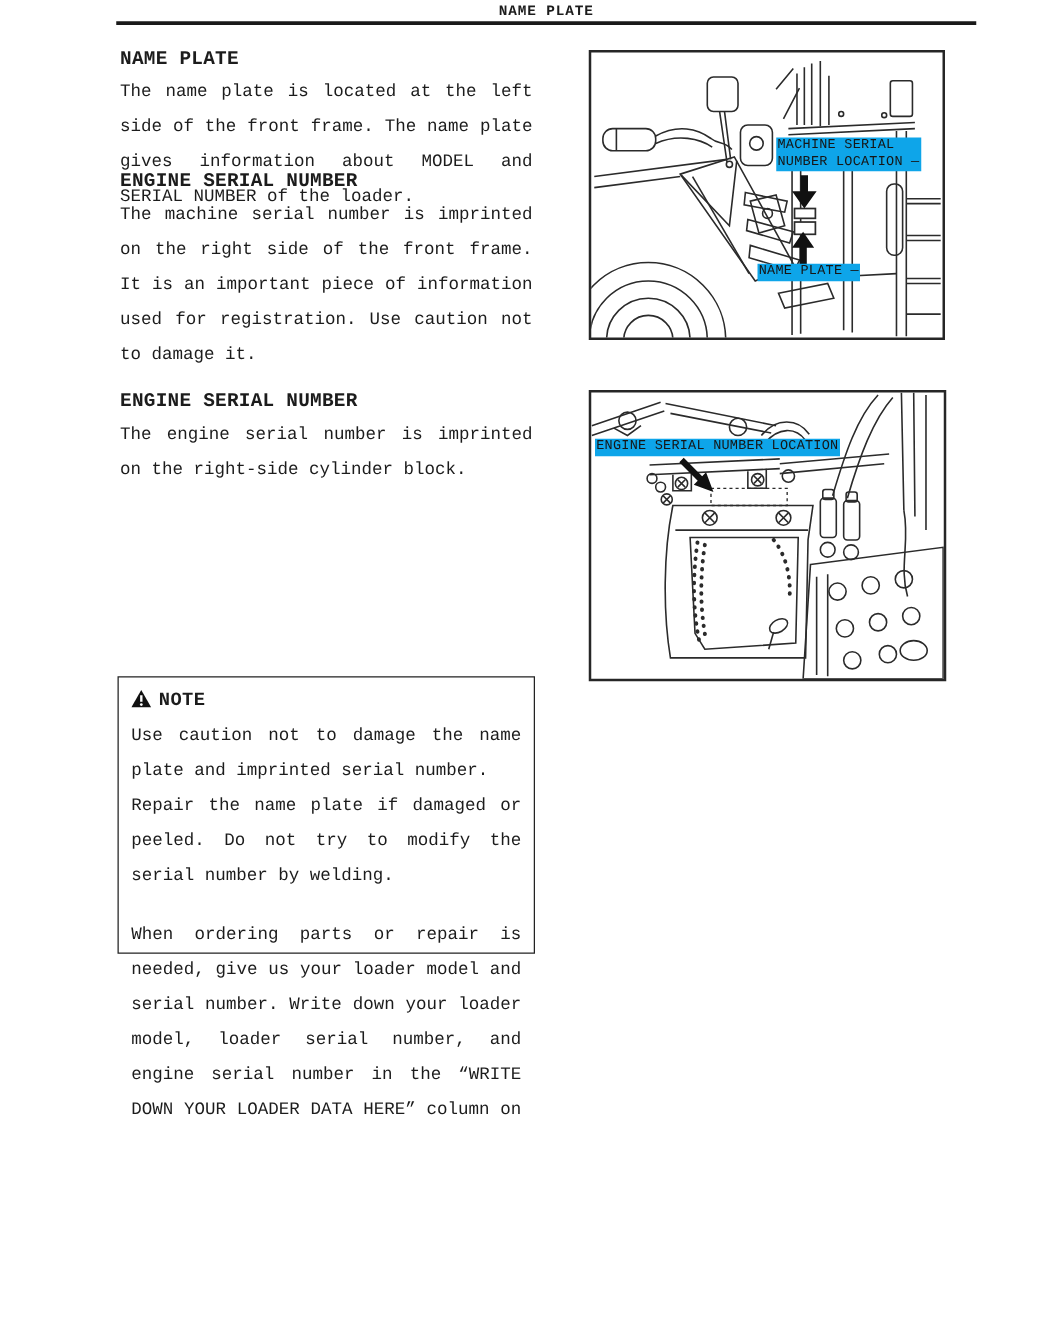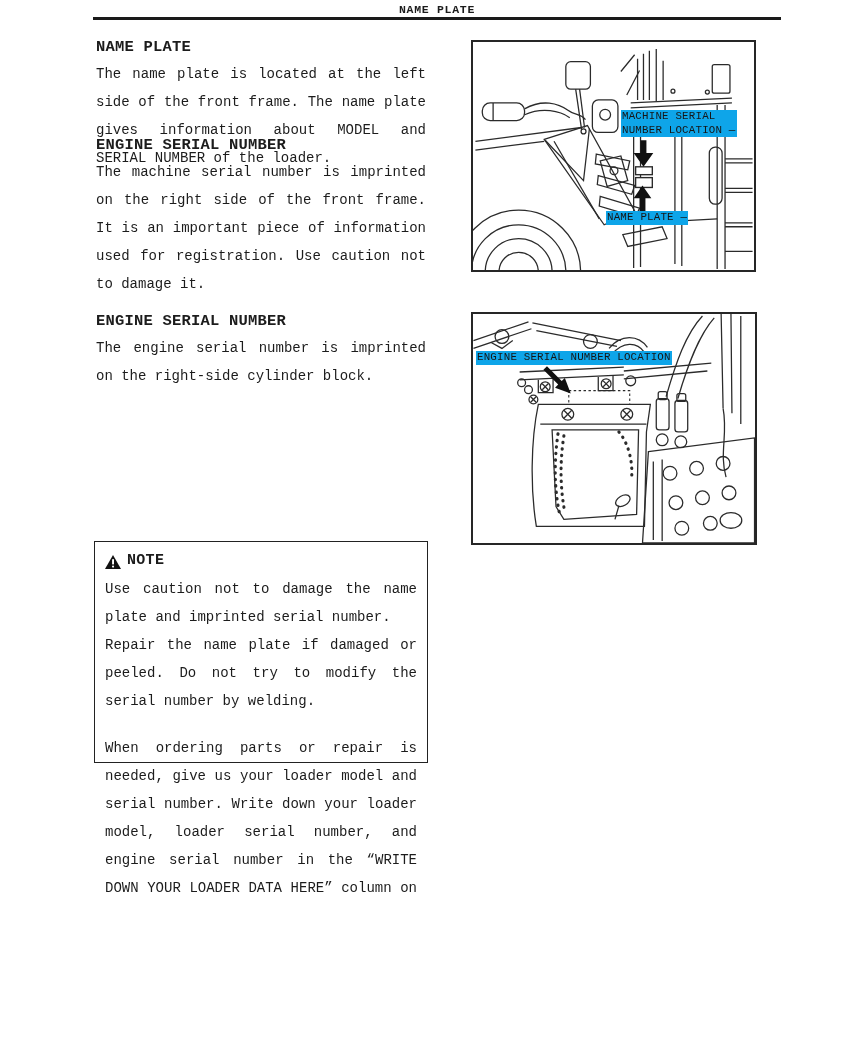--- a/index.html
+++ b/index.html
@@ -32,21 +32,21 @@
     font-size: 15.5px; font-weight: bold; margin: 0 0 4px 0; letter-spacing: 0.2px;
   }
   .body-text {
     font-size: 14px; line-height: 28px; margin: 0;
     text-align: justify; text-align-last: left;
   }
   .note-box {
     position: absolute; left: 66px; top: 541px; width: 334px; height: 222px;
     border: 1.5px solid #222; padding: 8px 10px 0 10px; background: #fff;
   }
-  .note-header { display: flex; align-items: flex-end; gap: 6px; margin: 2px 0 6px 0; }
+  .note-header { display: flex; align-items: flex-start; gap: 6px; margin: 2px 0 6px 0; }
   .note-title { font-size: 15px; font-weight: bold; letter-spacing: 0.3px; }
   .warning-icon { display: inline-flex; }
   .note-gap { height: 19px; }
   .figure {
     position: absolute; border: 2px solid #262626; background: #fff;
   }
   #fig-machine { left: 443px; top: 40px;  width: 285px; height: 232px; }
   #fig-engine  { left: 443px; top: 312px; width: 286px; height: 233px; padding-left: 30px; }
   .figure svg.art { position: absolute; left: 0; top: 0; width: 100%; height: 100%; }
   .fig-label {

